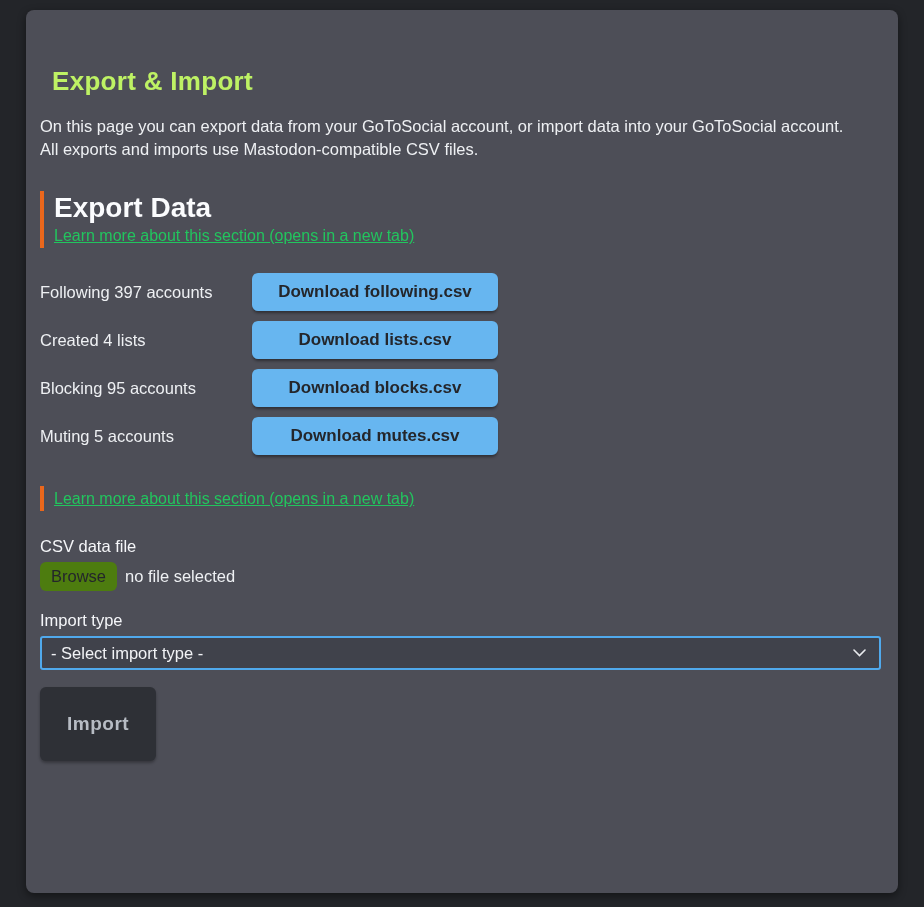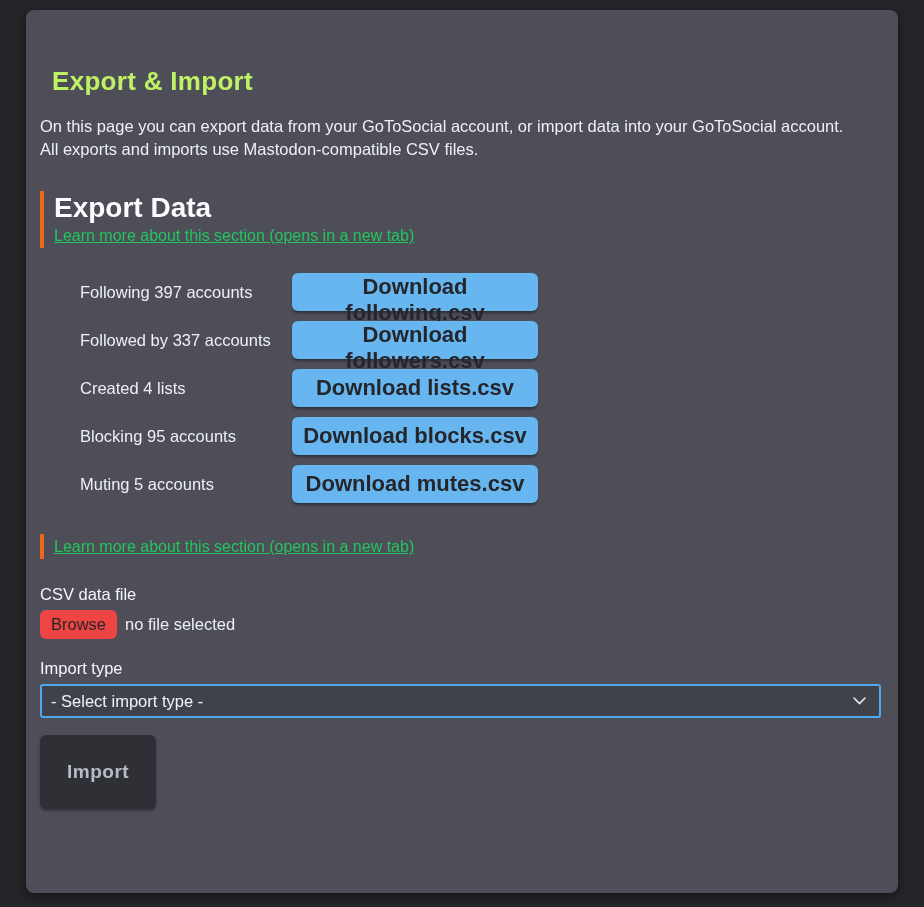--- a/index.html
+++ b/index.html
@@ -52,36 +52,35 @@
     color: #22c55e;
     font-size: 16px;
     text-decoration: underline;
     cursor: pointer;
   }
   .rows {
     margin-top: 25px;
     display: flex;
     flex-direction: column;
     gap: 10px;
-    margin-left: 40px;
   }
   .export-row { display: flex; align-items: center; }
   .row-label {
     width: 212px;
     font-size: 16.5px;
     color: #eef0f3;
   }
   .btn-blue {
     box-sizing: border-box;
     width: 246px;
     height: 38px;
     background: #67b6f0;
     color: #24262b;
     font-weight: bold;
-    font-size: 22px;
+    font-size: 17px;
     border: none;
     border-radius: 6px;
     font-family: inherit;
     box-shadow: 0 3px 3px -1px rgba(0,0,0,0.4);
     cursor: pointer;
   }
   .field { margin-top: 20px; }
   .field-csv { margin-top: 26px; }
   .field-label {
     display: block;
@@ -89,21 +88,21 @@
     font-weight: normal;
     color: #f5f6f9;
   }
   .file-row {
     margin-top: 6px;
     display: flex;
     align-items: center;
   }
   .browse-btn {
     display: inline-block;
-    background: #ef4444;
+    background: #4d7c0f;
     color: #24262b;
     padding: 5px 11px;
     border-radius: 6px;
     font-size: 16.5px;
     cursor: pointer;
   }
   .file-status {
     margin-left: 8px;
     font-size: 16.5px;
     color: #eef0f3;
@@ -154,24 +153,20 @@
       <h2>Export Data</h2>
       <a class="learn-more" href="#">Learn more about this section (opens in a new tab)</a>
     </header>
 
     <div class="rows">
       <div class="export-row">
         <span class="row-label">Following 397 accounts</span>
         <button class="btn-blue">Download following.csv</button>
       </div>
       <div class="export-row">
-        <span class="row-label">Followed by 337 accounts</span>
-        <button class="btn-blue">Download followers.csv</button>
-      </div>
-      <div class="export-row">
         <span class="row-label">Created 4 lists</span>
         <button class="btn-blue">Download lists.csv</button>
       </div>
       <div class="export-row">
         <span class="row-label">Blocking 95 accounts</span>
         <button class="btn-blue">Download blocks.csv</button>
       </div>
       <div class="export-row">
         <span class="row-label">Muting 5 accounts</span>
         <button class="btn-blue">Download mutes.csv</button>

